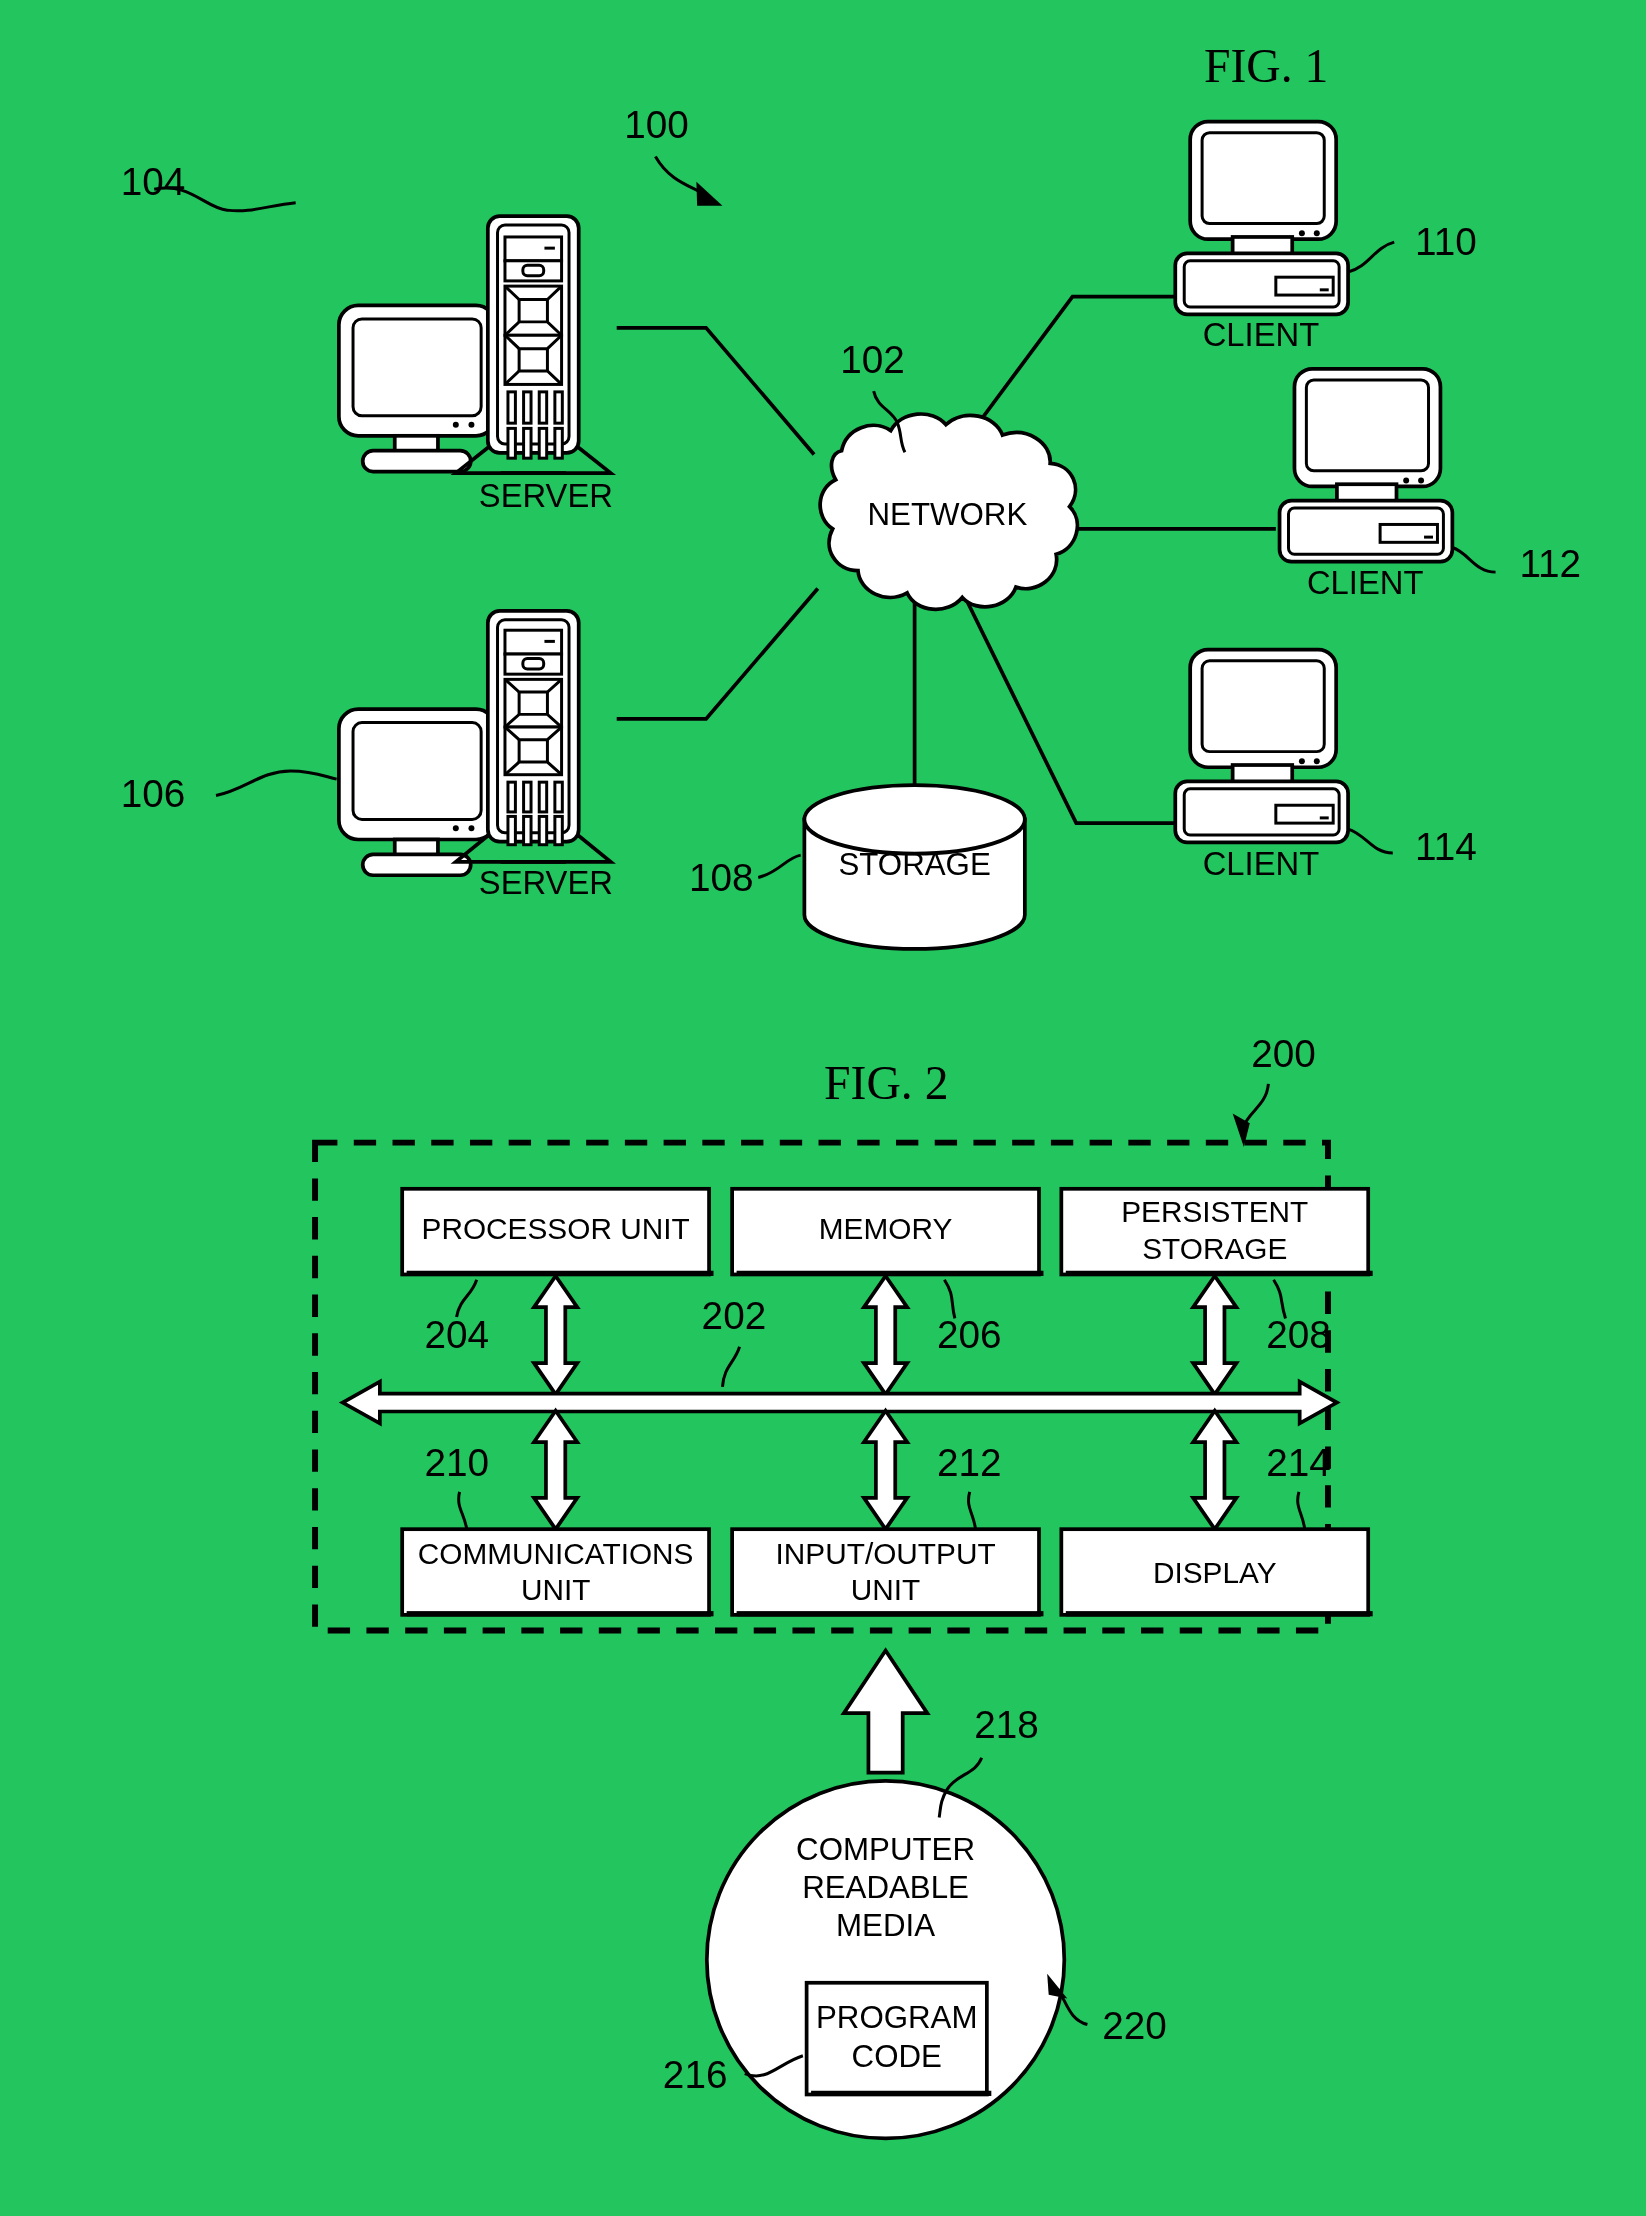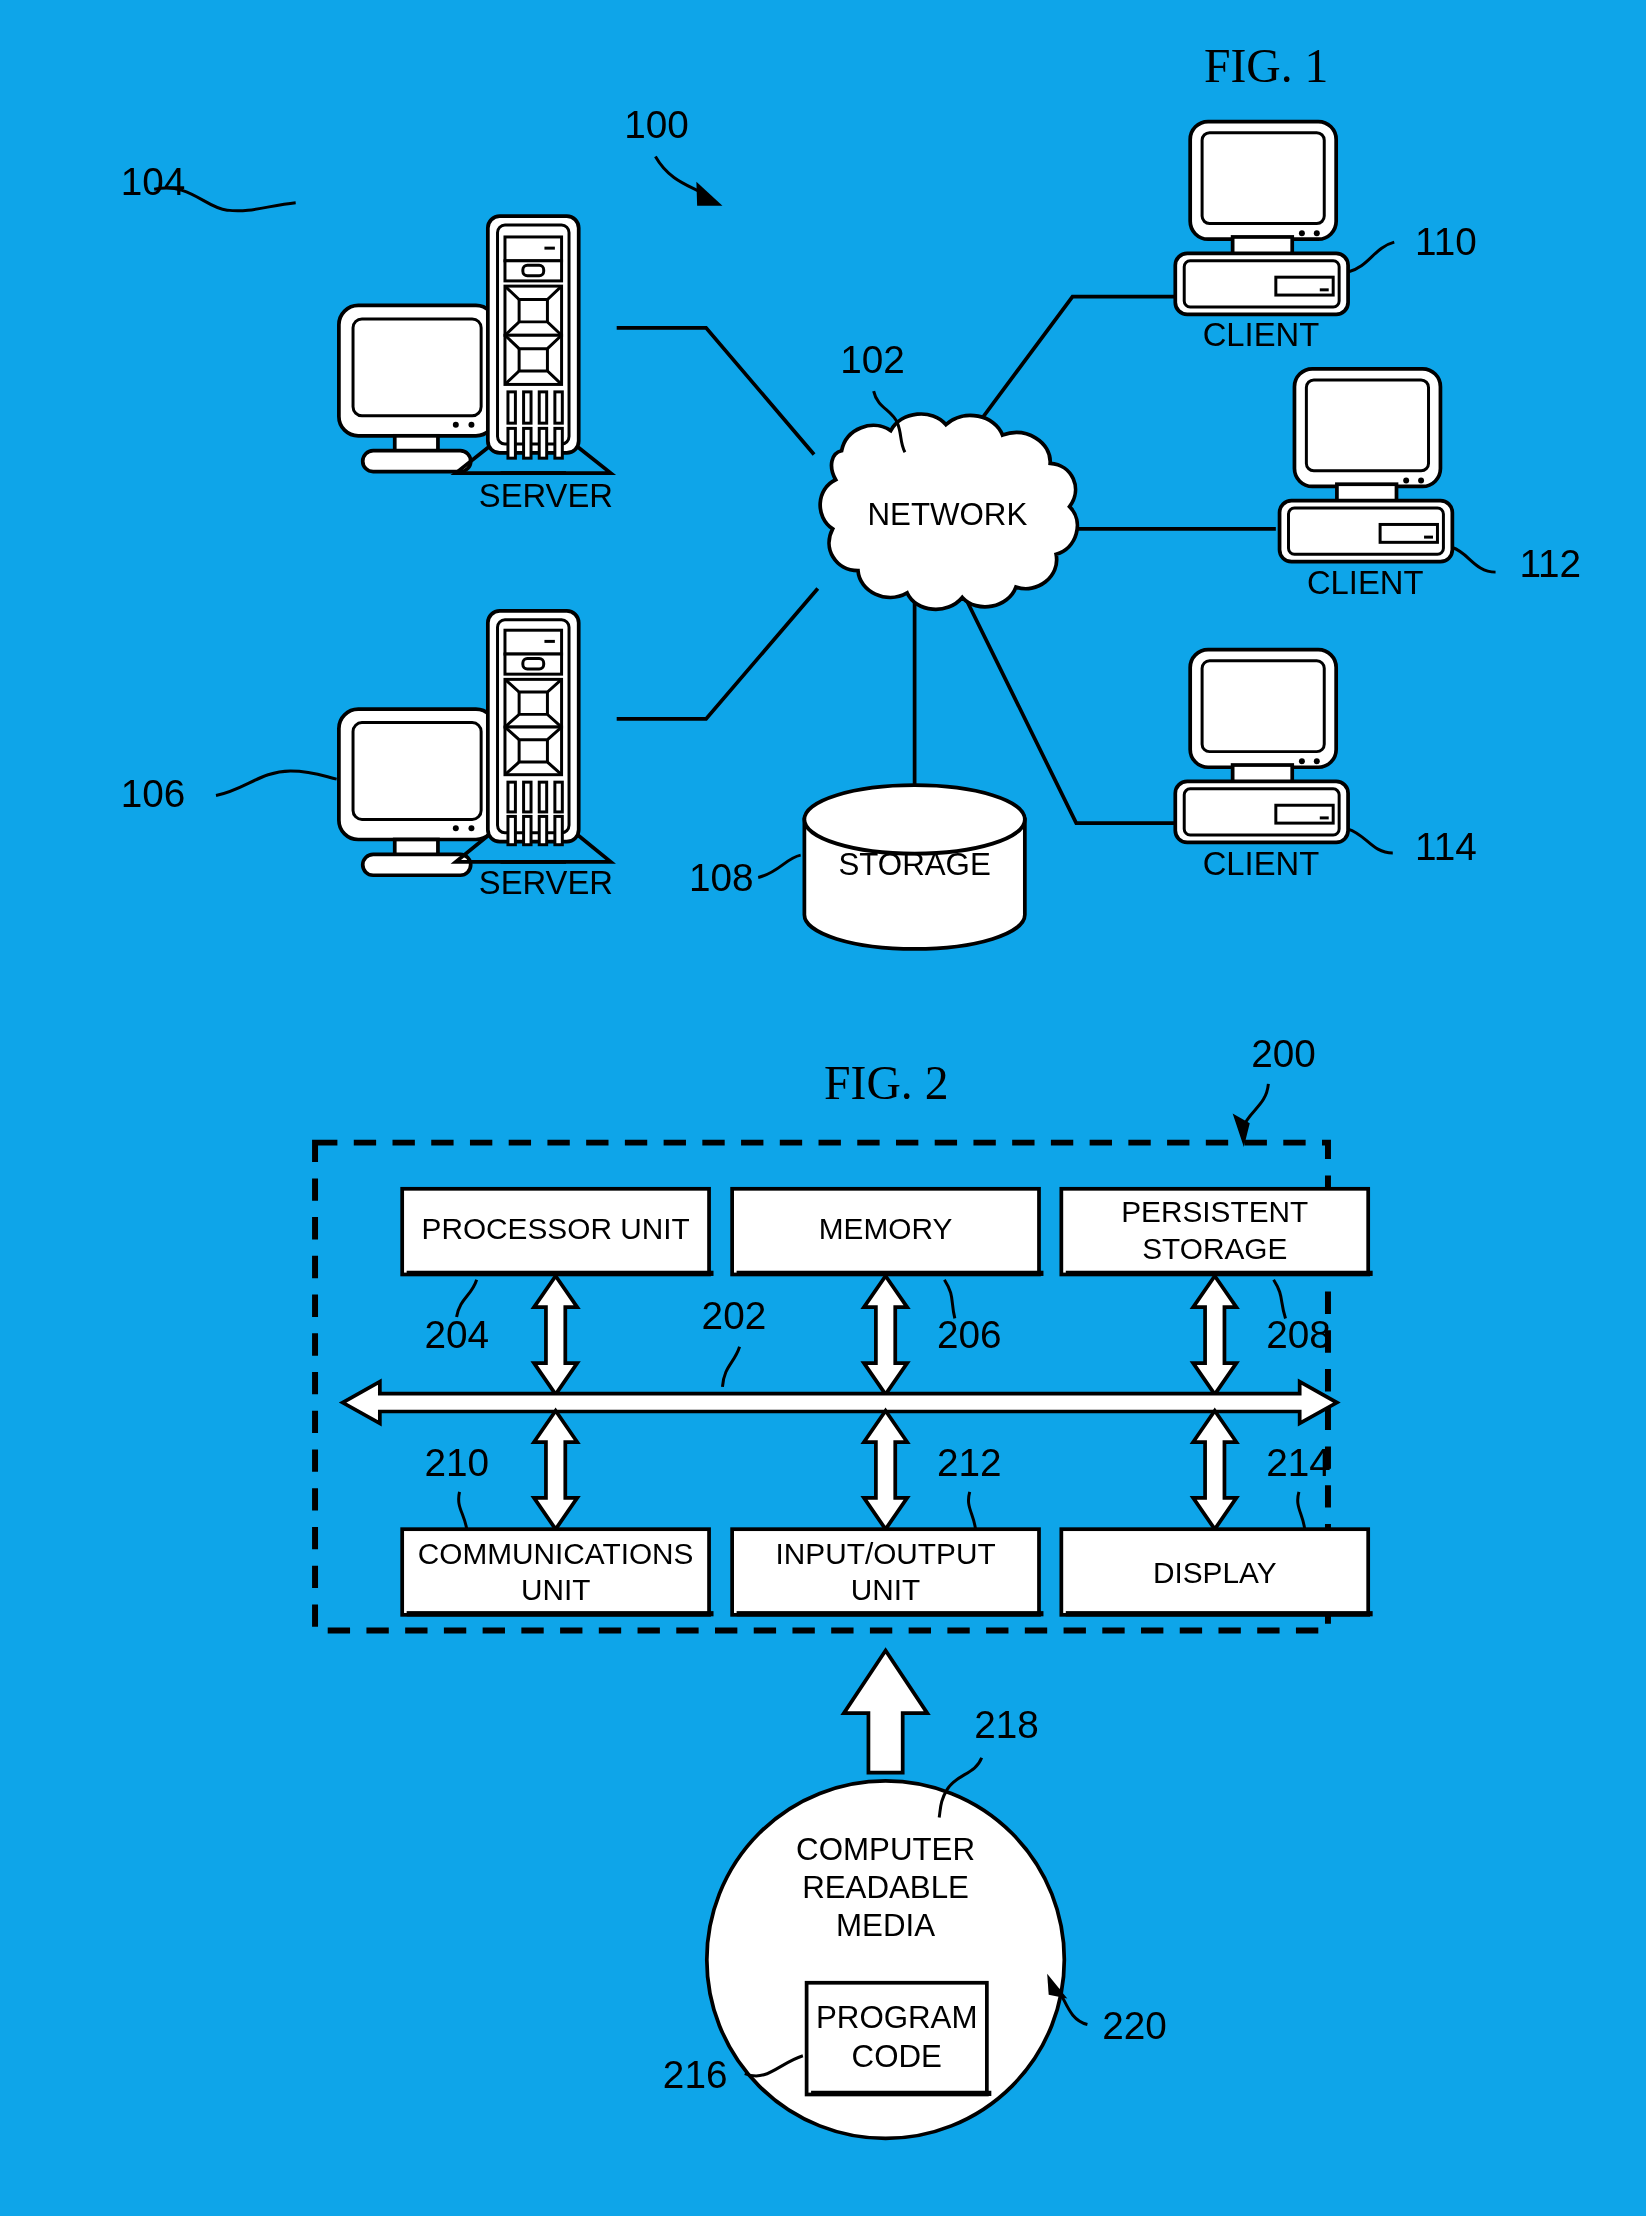--- a/index.html
+++ b/index.html
@@ -7,21 +7,21 @@
     padding: 0;
     background: #ffffff;
   }
   body {
     font-family: "Liberation Sans", sans-serif;
   }
   #page {
     position: relative;
     width: 1646px;
     height: 2216px;
-    background: #0ea5e9;
+    background: #22c55e;
     overflow: hidden;
   }
   svg.figure-layer {
     position: absolute;
     left: 0;
     top: 0;
     width: 1646px;
     height: 2216px;
   }
   .ln { fill: none; stroke: #000000; stroke-width: 5; }

